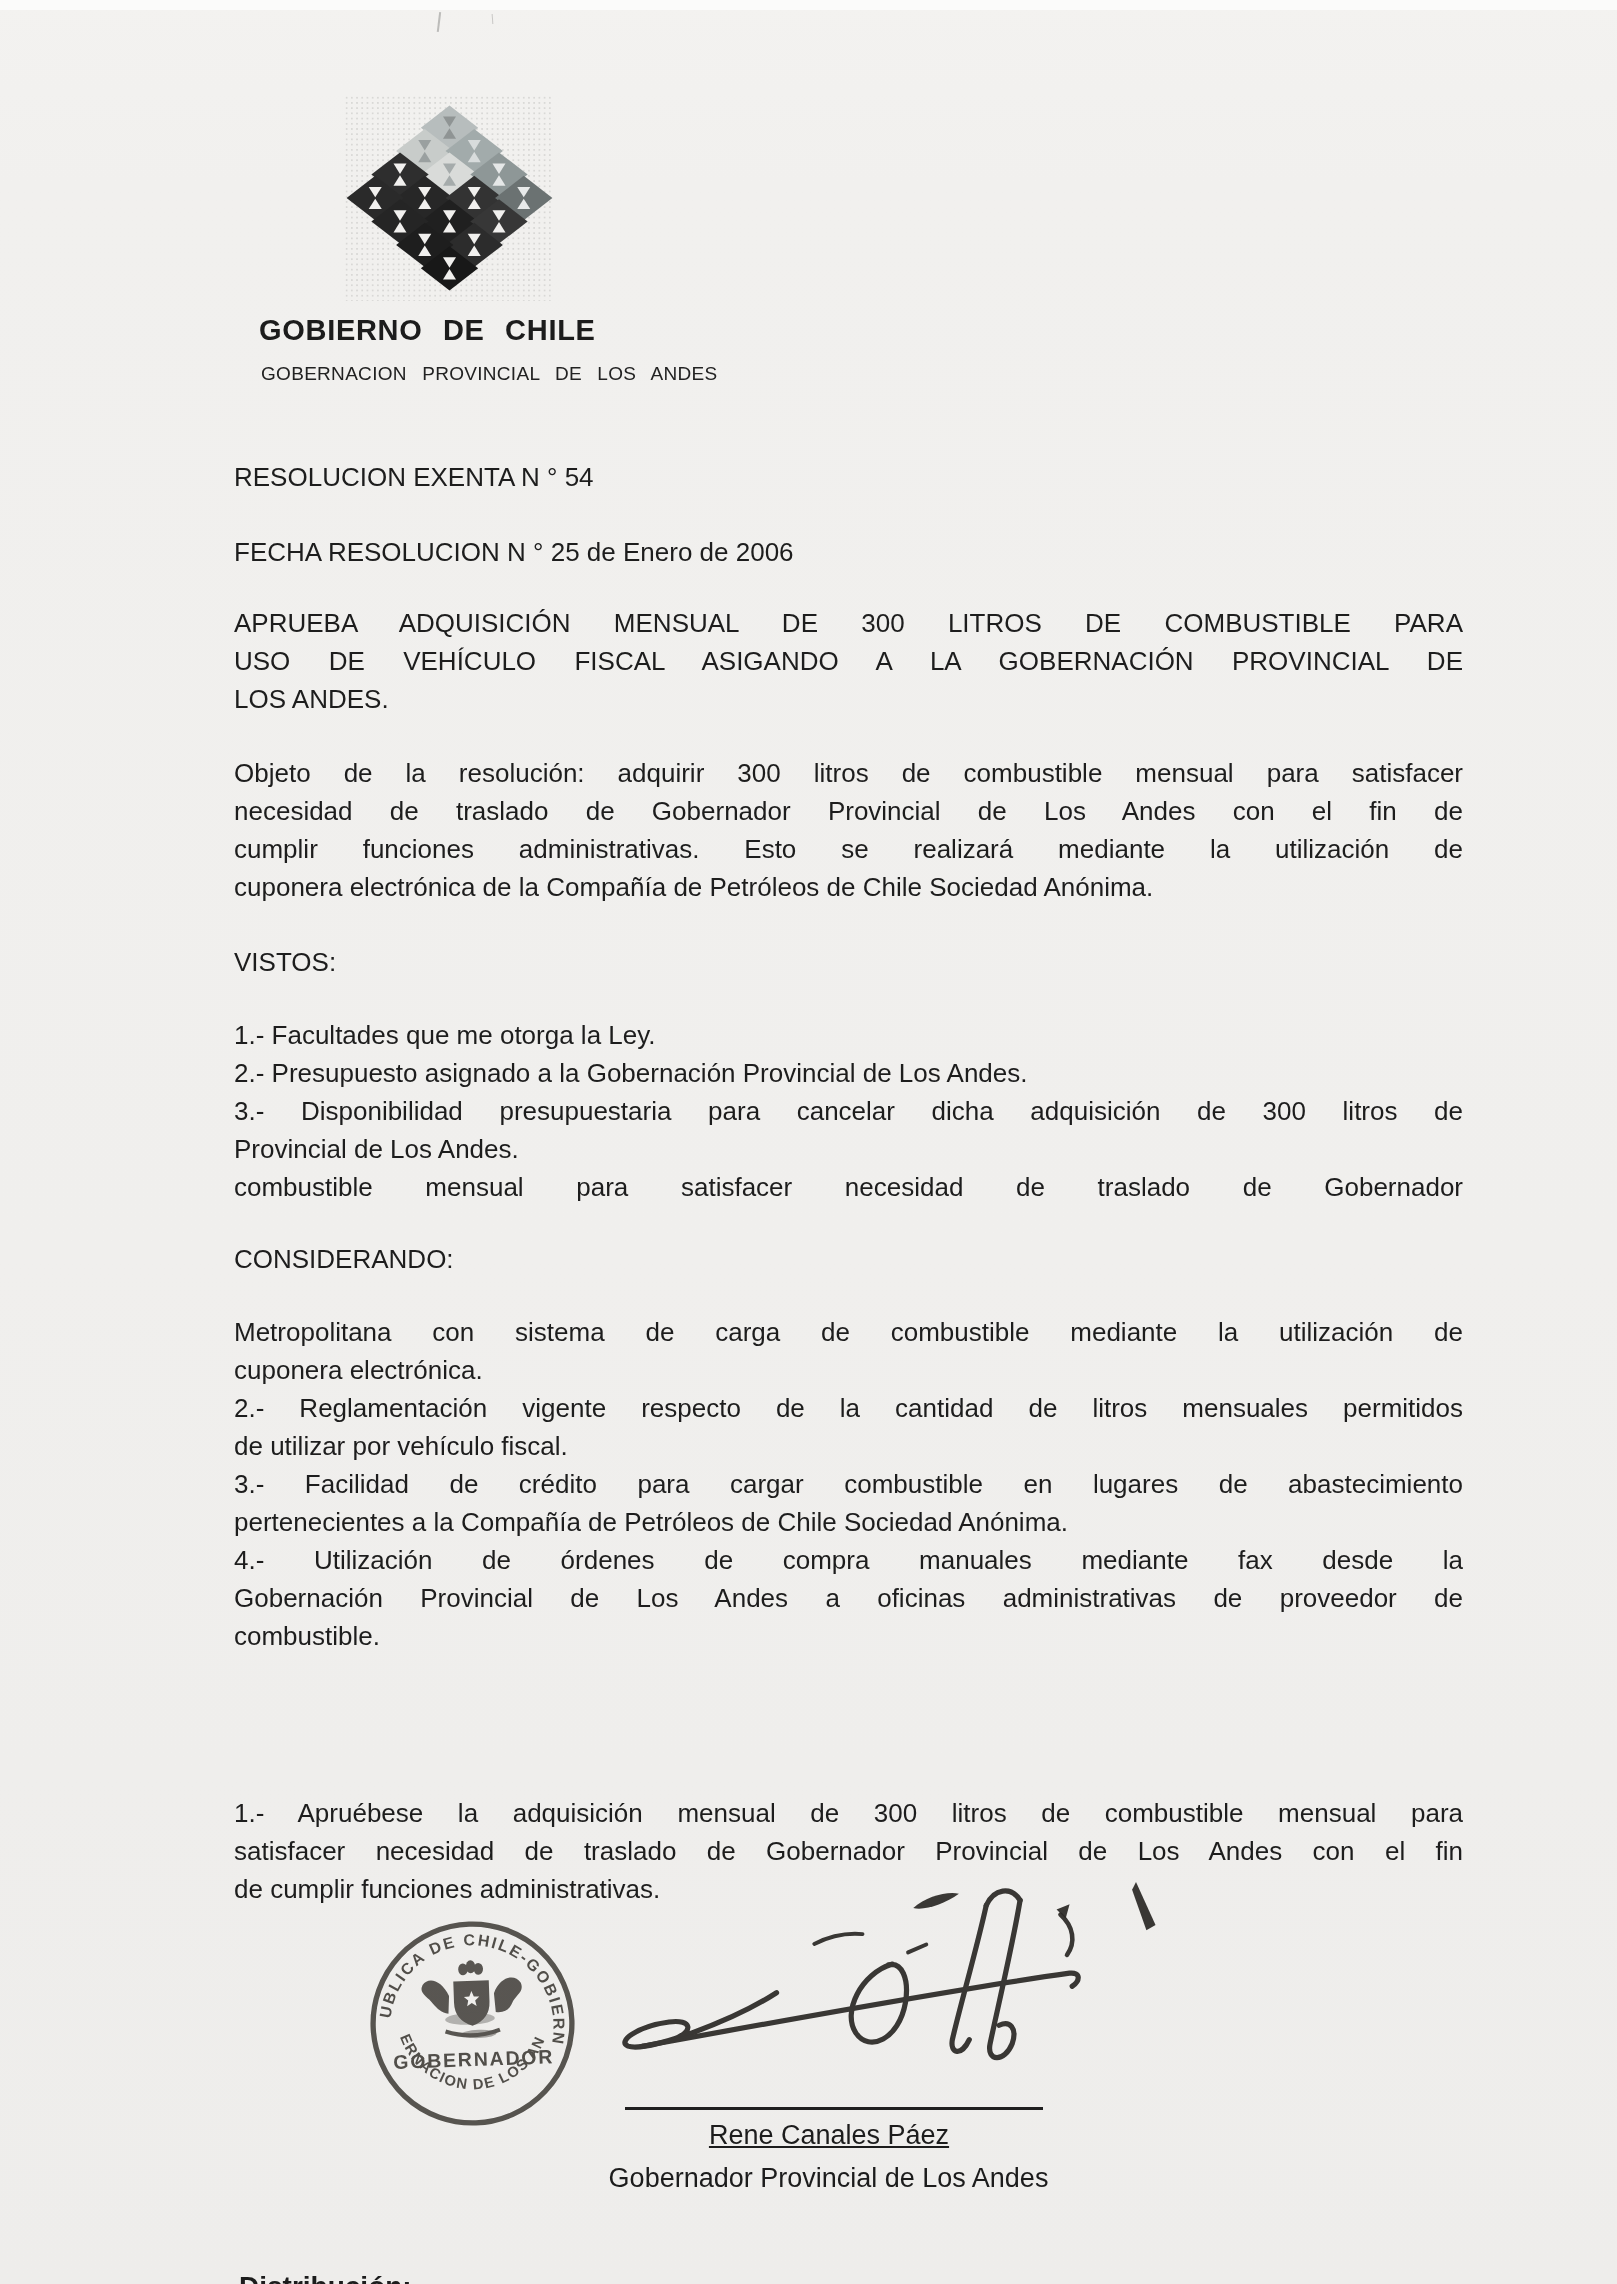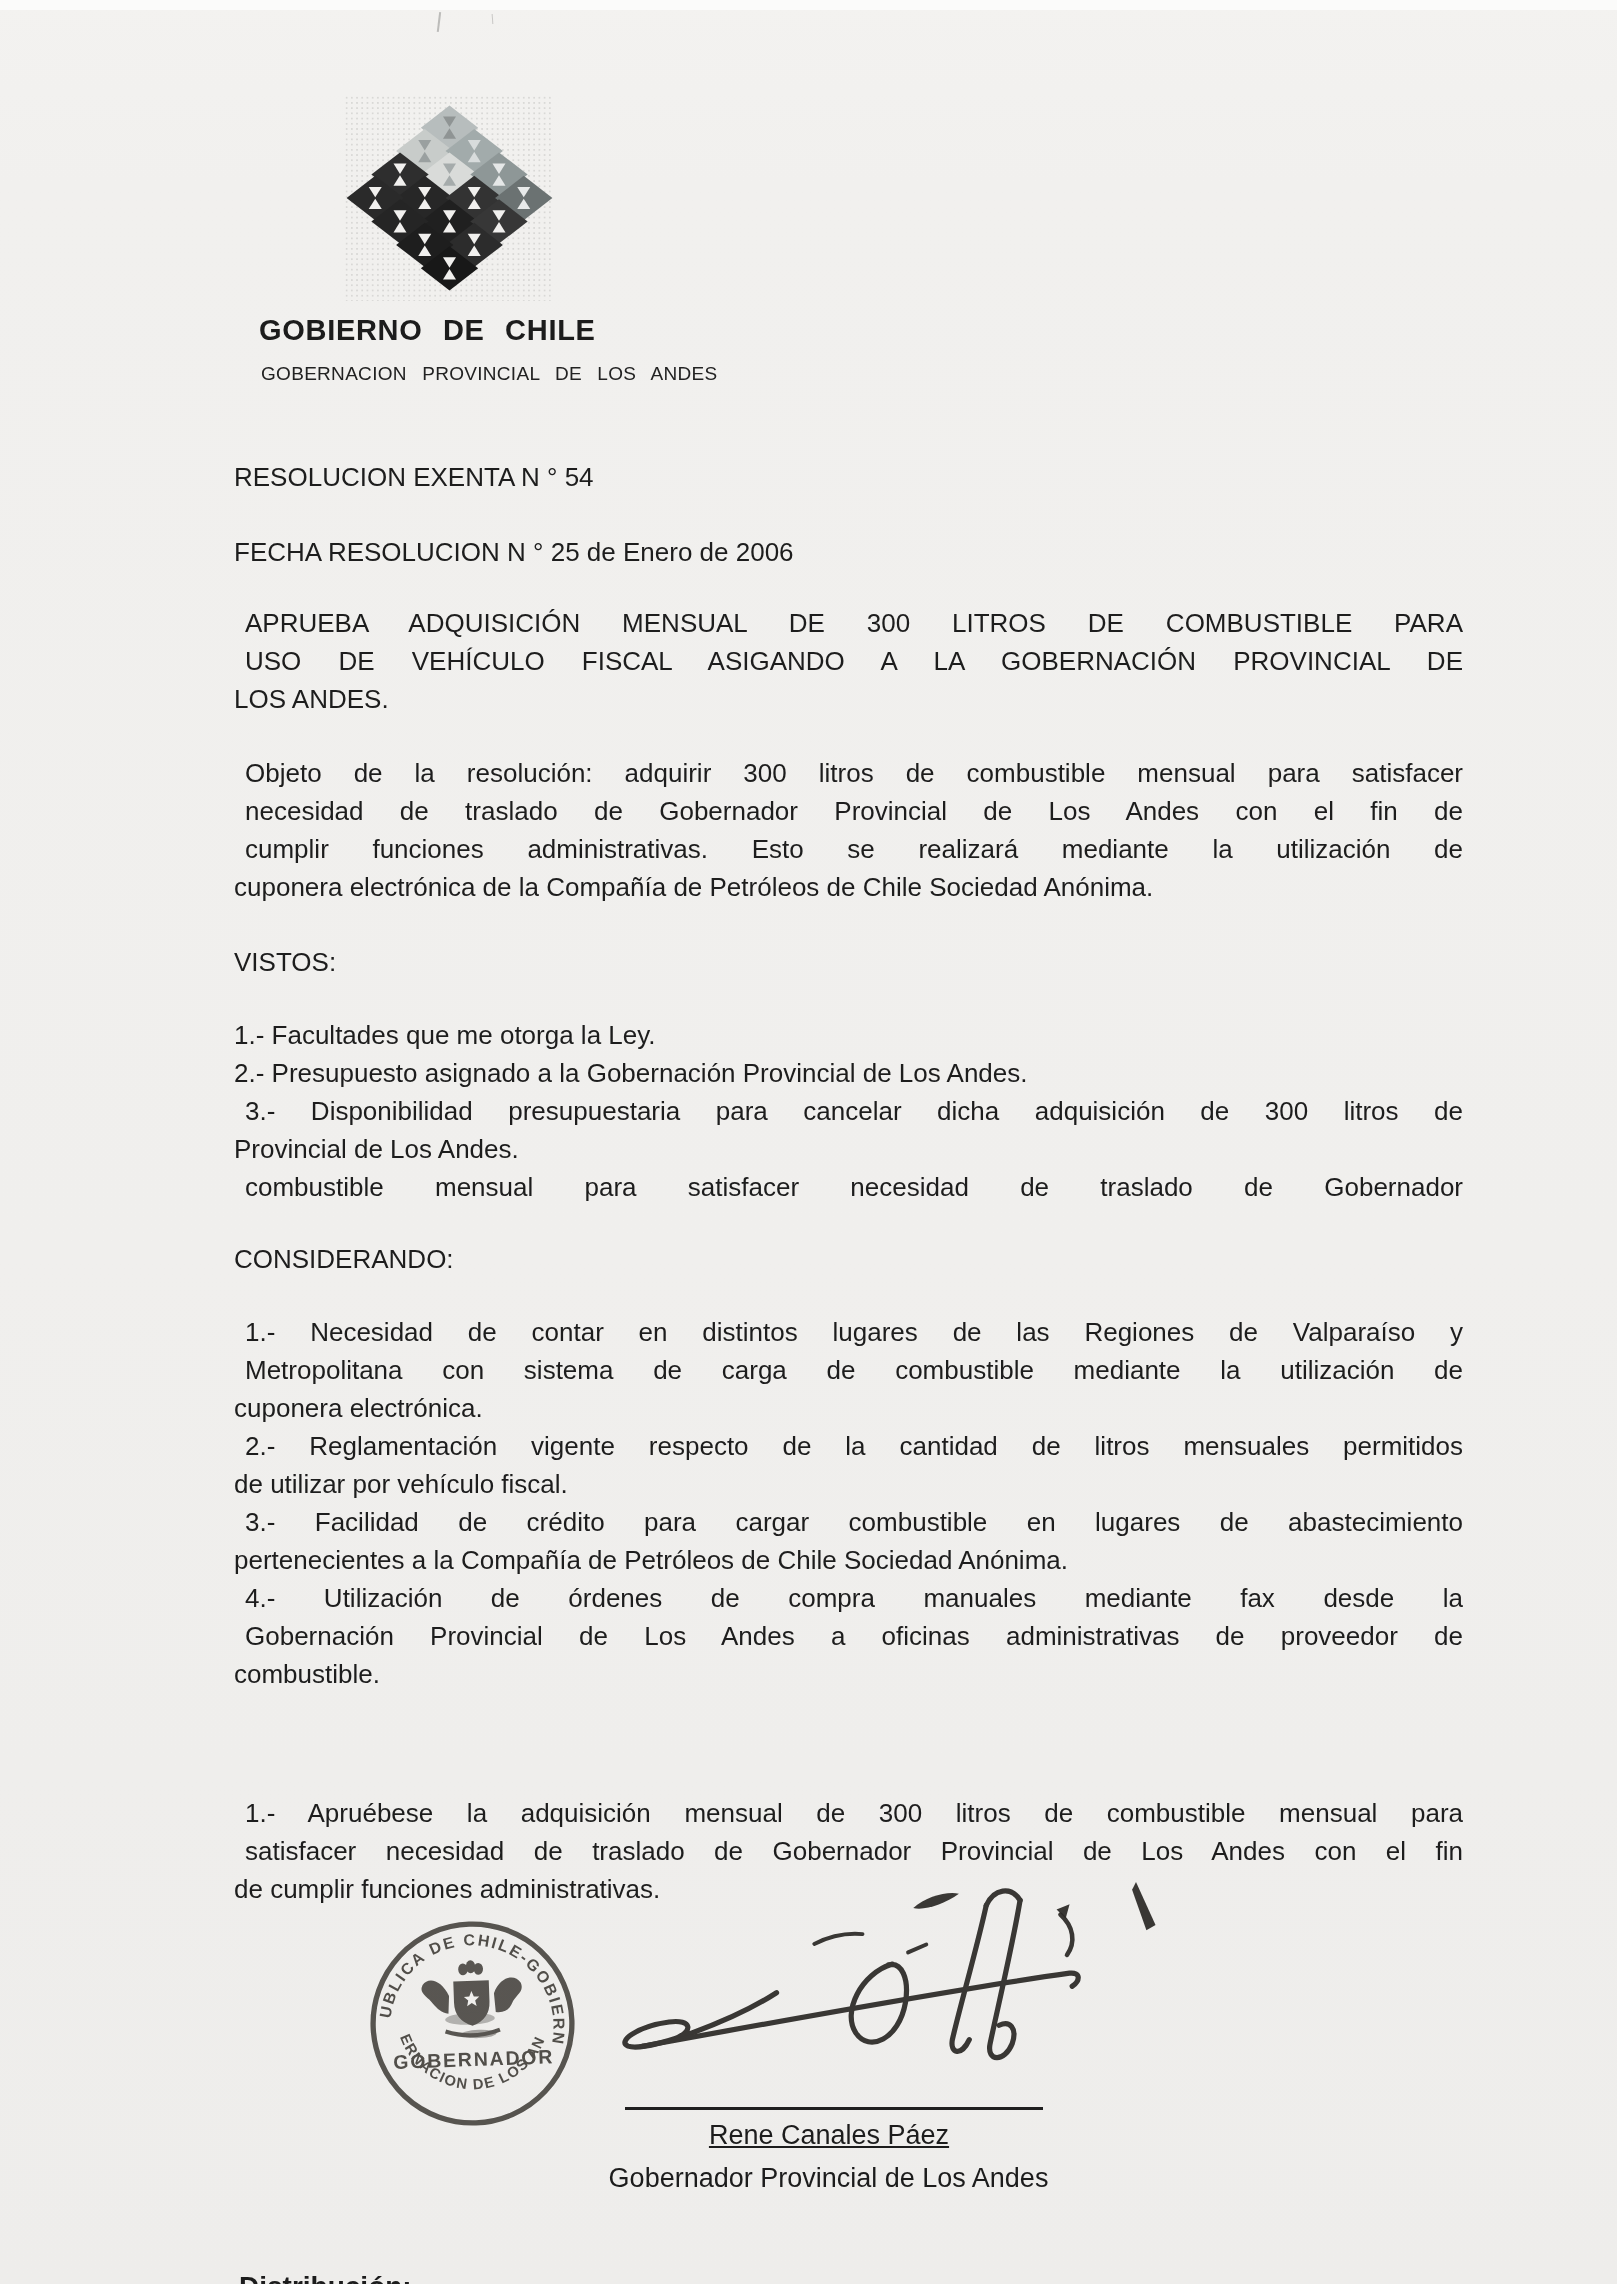--- a/index.html
+++ b/index.html
@@ -23,21 +23,21 @@
     position:absolute;left:259px;top:314px;width:783px;
     font-size:29px;font-weight:bold;letter-spacing:0.7px;word-spacing:11.7px;white-space:nowrap;
   }
   .org-subtitle{
     position:absolute;left:228px;top:363px;width:913px;
     font-size:19px;letter-spacing:0.3px;word-spacing:9.8px;white-space:nowrap;color:#222;margin-left:33px;
   }
 
   .col{position:absolute;left:234px;width:1229px;font-size:26px;line-height:38px;color:#1d1d1d;}
   .line{min-height:38px;}
-  .line.just{text-align:justify;text-align-last:justify;margin-left:11px;}
+  .line.just{text-align:justify;text-align-last:justify;}
   .heading{white-space:nowrap;}
 
   .sig-stamp{position:absolute;left:363px;top:1917px;width:219px;height:213px;transform:rotate(-2deg);opacity:.9;}
   .sig-scribble{position:absolute;left:587px;top:1869px;width:620px;height:267px;}
   .sig-rule{position:absolute;left:625px;top:2107px;width:418px;height:3.3px;background:#1f1f1f;}
   .sig-name{position:absolute;left:607px;top:2120px;width:444px;text-align:center;font-size:27px;text-decoration:underline;}
   .sig-title{position:absolute;left:574px;top:2163px;width:509px;text-align:center;font-size:27px;}
 
   .distribution{
     position:absolute;left:239px;top:2271px;
@@ -142,21 +142,20 @@
     <div>
         <div class="line just">3.- Disponibilidad presupuestaria para cancelar dicha adquisición de 300 litros de</div>
         <div class="line">Provincial de Los Andes.</div>
         <div class="line just">combustible mensual para satisfacer necesidad de traslado de Gobernador</div>
       </div>
   </div>
 
   <div class="col heading" style="top:1240px;">CONSIDERANDO:</div>
   <div class="col" style="top:1313px;">
     <div>
-        <div class="line just">1.- Necesidad de contar en distintos lugares de las Regiones de Valparaíso y</div>
         <div class="line just">Metropolitana con sistema de carga de combustible mediante la utilización de</div>
         <div class="line">cuponera electrónica.</div>
       </div>
     <div>
         <div class="line just">2.- Reglamentación vigente respecto de la cantidad de litros mensuales permitidos</div>
         <div class="line">de utilizar por vehículo fiscal.</div>
       </div>
     <div>
         <div class="line just">3.- Facilidad de crédito para cargar combustible en lugares de abastecimiento</div>
         <div class="line">pertenecientes a la Compañía de Petróleos de Chile Sociedad Anónima.</div>

